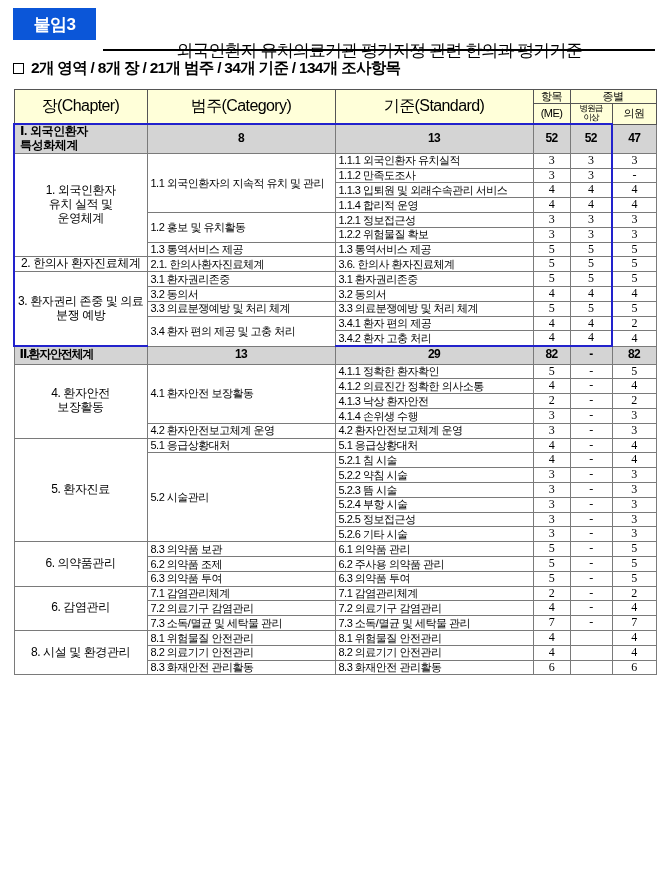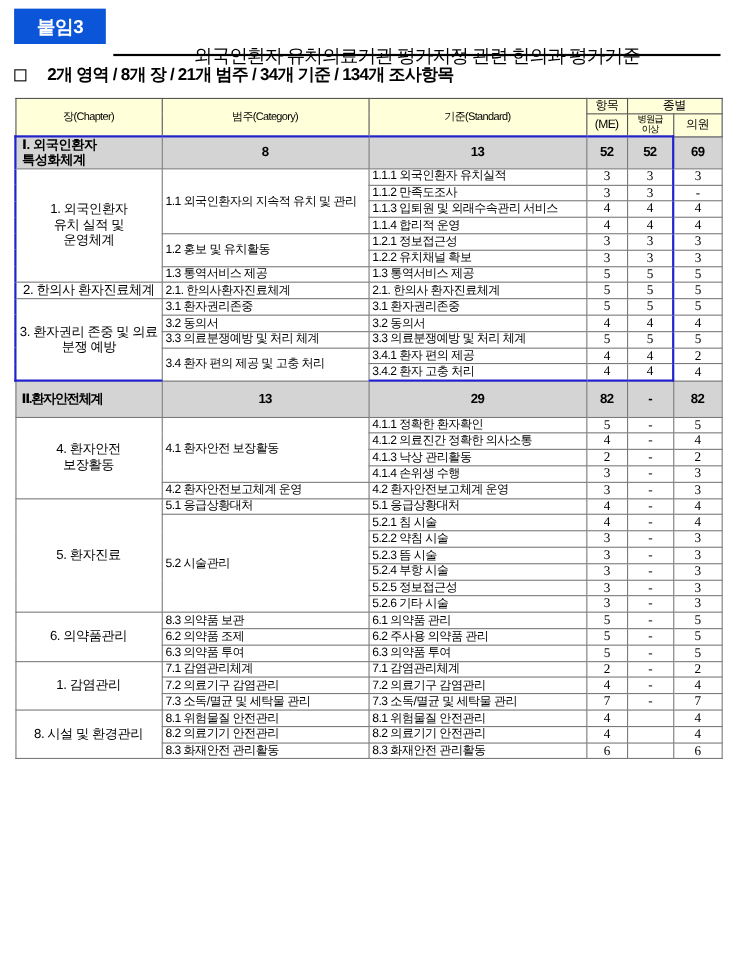--- a/index.html
+++ b/index.html
@@ -58,21 +58,21 @@
   }
 
   
   .summary {
     margin: 18px 0 10px 13px;
     font-size: 15.5px;
     font-weight: bold;
     letter-spacing: -0.7px;
     display: flex;
     align-items: center;
-    gap: 19px;
+    gap: 7px;
   }
   .summary .sq {
     display: inline-block;
     width: 11px;
     height: 11px;
     border: 1.6px solid #000;
     box-sizing: border-box;
   }
 
   
@@ -93,21 +93,21 @@
     vertical-align: middle;
     line-height: 1.15;
     font-weight: normal;
     box-sizing: border-box;
   }
   
   thead th {
     background: #ffffd9;
     text-align: center;
     font-weight: bold;
-    font-size: 10px;
+    font-size: 16px;
     border: 1px solid #555 !important;
   }
   th.hsmall {
     font-size: 8.5px;
     letter-spacing: -0.9px;
     line-height: 1.05;
     font-family: Liberation Serif, serif;
   }
   th.hmed { font-size: 11px; }
 
@@ -121,21 +121,21 @@
   }
   tr.section td.chapter {
     text-align: left;
     padding-left: 5px;
   }
   tr.section2 td {
     background: #d4d4d4;
     font-weight: bold;
     font-size: 12px;
     text-align: center;
-    height: 33px;
+    height: 18px;
   }
   tr.section2 td.chapter {
     text-align: left;
     padding-left: 5px;
     letter-spacing: -1.2px;
   }
 
   td.chapter {
     text-align: center;
     font-size: 12px;
@@ -205,21 +205,21 @@
         </tr>
       </thead>
       <tbody id="tbody">
           <tr class="section">
             <td class="chapter ln2 blue-l blue-t">Ⅰ. 외국인환자
    특성화체계</td>
             <td class="blue-t">8</td>
             <td class="blue-t">13</td>
             <td class="blue-t">52</td>
             <td class="blue-t blue-r">52</td>
-            <td>69</td>
+            <td>47</td>
           </tr>
           <tr>
             <td class="chapter ln2 blue-l" rowspan="7">1. 외국인환자
     유치 실적 및
     운영체계</td>
             <td class="cat" rowspan="4">1.1 외국인환자의 지속적 유치 및 관리</td>
             <td class="std dot-b">1.1.1 외국인환자 유치실적</td>
             <td class="num dot-b">3</td>
             <td class="num dot-b blue-r">3</td>
             <td class="num dot-b">3</td>
@@ -243,36 +243,36 @@
             <td class="num dot-b">4</td>
           </tr>
           <tr>
             <td class="cat" rowspan="2">1.2 홍보 및 유치활동</td>
             <td class="std dot-b">1.2.1 정보접근성</td>
             <td class="num dot-b">3</td>
             <td class="num dot-b blue-r">3</td>
             <td class="num dot-b">3</td>
           </tr>
           <tr>
-            <td class="std dot-b">1.2.2 유치채널 확보</td>
+            <td class="std dot-b">1.2.2 위험물질 확보</td>
             <td class="num dot-b">3</td>
             <td class="num dot-b blue-r">3</td>
             <td class="num dot-b">3</td>
           </tr>
           <tr>
             <td class="cat" rowspan="1">1.3 통역서비스 제공</td>
             <td class="std dot-b">1.3 통역서비스 제공</td>
             <td class="num dot-b">5</td>
             <td class="num dot-b blue-r">5</td>
             <td class="num dot-b">5</td>
           </tr>
           <tr>
             <td class="chapter ln2 blue-l" rowspan="1">2. 한의사 환자진료체계</td>
             <td class="cat" rowspan="1">2.1. 한의사환자진료체계</td>
-            <td class="std dot-b">2.1. 한의사 환자진료체계</td>
+            <td class="std dot-b">3.6. 한의사 환자진료체계</td>
             <td class="num dot-b">5</td>
             <td class="num dot-b blue-r">5</td>
             <td class="num dot-b">5</td>
           </tr>
           <tr>
             <td class="chapter ln2 blue-l blue-b" rowspan="5">3. 환자권리 존중 및 의료
    분쟁 예방</td>
             <td class="cat" rowspan="1">3.1 환자권리존중</td>
             <td class="std dot-b">3.1 환자권리존중</td>
             <td class="num dot-b">5</td>
@@ -323,21 +323,21 @@
             <td class="num dot-b">-</td>
             <td class="num dot-b">5</td>
           </tr>
           <tr>
             <td class="std dot-b">4.1.2 의료진간 정확한 의사소통</td>
             <td class="num dot-b">4</td>
             <td class="num dot-b">-</td>
             <td class="num dot-b">4</td>
           </tr>
           <tr>
-            <td class="std dot-b">4.1.3 낙상 관리활동</td>
+            <td class="std dot-b">4.1.3 낙상 환자안전</td>
             <td class="num dot-b">2</td>
             <td class="num dot-b">-</td>
             <td class="num dot-b">2</td>
           </tr>
           <tr>
             <td class="std dot-b">4.1.4 손위생 수행</td>
             <td class="num dot-b">3</td>
             <td class="num dot-b">-</td>
             <td class="num dot-b">3</td>
           </tr>
@@ -409,21 +409,21 @@
             <td class="num dot-b">5</td>
           </tr>
           <tr>
             <td class="cat" rowspan="1">6.3 의약품 투여</td>
             <td class="std dot-b">6.3 의약품 투여</td>
             <td class="num dot-b">5</td>
             <td class="num dot-b">-</td>
             <td class="num dot-b">5</td>
           </tr>
           <tr>
-            <td class="chapter ln2" rowspan="3">1. 감염관리</td>
+            <td class="chapter ln2" rowspan="3">6. 감염관리</td>
             <td class="cat" rowspan="1">7.1 감염관리체계</td>
             <td class="std dot-b">7.1 감염관리체계</td>
             <td class="num dot-b">2</td>
             <td class="num dot-b">-</td>
             <td class="num dot-b">2</td>
           </tr>
           <tr>
             <td class="cat" rowspan="1">7.2 의료기구 감염관리</td>
             <td class="std dot-b">7.2 의료기구 감염관리</td>
             <td class="num dot-b">4</td>

